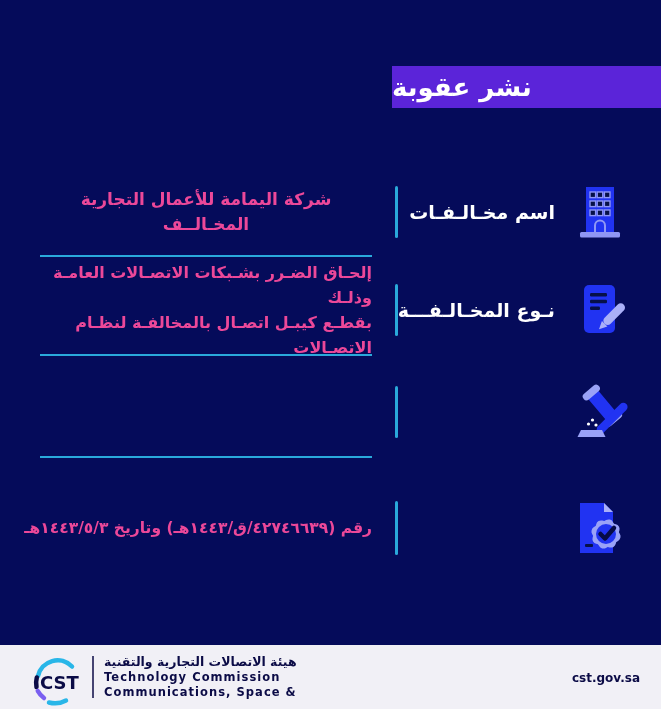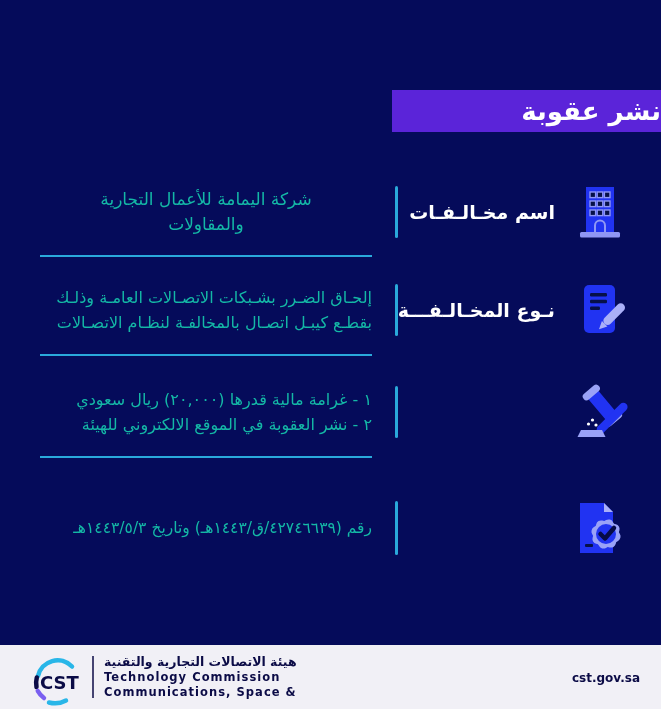--- a/index.html
+++ b/index.html
@@ -5,22 +5,22 @@
   * { margin:0; padding:0; box-sizing:border-box; }
   body { background:#222; font-family:"DejaVu Sans", sans-serif; }
   .canvas {
     position:relative; width:661px; height:709px; margin:0 auto;
     background:#050b5a; overflow:hidden; direction:rtl;
     font-family:"DejaVu Sans", sans-serif;
   }
   
   .banner {
     position:absolute; top:66px; right:0; width:269px; height:42px;
-    background:#5b24d9; color:#fff; display:flex; align-items:center; justify-content:flex-start;
-    font-size:26px; font-weight:bold;margin-top:24px;
+    background:#5b24d9; color:#fff; display:flex; align-items:center; justify-content:flex-end;
+    font-size:26px; font-weight:bold;
   }
   
   .row { position:absolute; left:0; width:661px; height:66px; }
   .row4 { height:110px; }
   .icon-box {
     position:absolute; right:33px; top:50%; transform:translateY(-50%);
     width:56px; height:56px;
   }
   .icon-box svg { width:100%; height:100%; display:block; }
   .label {
@@ -29,21 +29,21 @@
     line-height:24px; white-space:nowrap;
   }
   .label.multi { white-space:normal; line-height:35px; }
   .vbar {
     position:absolute; right:263px; top:50%; transform:translateY(-50%);
     width:3px; height:52px; background:#2aa9db; border-radius:2px;
   }
   .row4 .vbar { height:54px; }
   .content {
     position:absolute; left:40px; width:332px; top:50%; transform:translateY(-50%);
-    color:#14b8a6; font-weight:normal; font-size:16px; line-height:25px; text-align:right;
+    color:#ec4899; font-weight:bold; font-size:16px; line-height:25px; text-align:right;
   }
   .content.center { text-align:center; font-size:17px; }
   .content.single { font-size:15.5px; white-space:nowrap; }
   .hdiv {
     position:absolute; left:40px; width:332px; height:2px; background:#2aa9db;
   }
   
   .footer {
     position:absolute; bottom:0; left:0; width:661px; height:64px;
     background:#f1f0f6; direction:ltr; color:#0b0b46;
@@ -80,21 +80,21 @@
             <rect x="25.2" y="26" width="5.6" height="5.6"></rect>
             <rect x="32.4" y="26" width="5.6" height="5.6"></rect>
         </g>
         <path d="M23 48 v-6.5 a5 5 0 0 1 10 0 V48" fill="none" stroke="#8f96f4" stroke-width="2"></path>
       </svg>
     </div>
     <div class="label">اسم مخـالـفـات</div>
     <div class="vbar"></div>
     <div class="content center">
       <div>شركة اليمامة للأعمال التجارية</div>
-      <div>والمقاولات</div>
+      <div>المخـالــف</div>
     </div>
   </section>
   <div class="hdiv" style="top:255px"></div>
 
   <section class="row" style="top:277px">
     <div class="icon-box">
       <svg viewBox="0 0 56 56" aria-hidden="true">
         <rect x="12" y="3" width="31" height="48" rx="5" fill="#2133f2"></rect>
         <rect x="18" y="11" width="17" height="3.4" rx="1.2" fill="#061048"></rect>
         <rect x="18" y="17.8" width="17" height="3.4" rx="1.2" fill="#061048"></rect>
@@ -125,24 +125,20 @@
         <g transform="rotate(45 40 34)">
           <rect x="36" y="14" width="8.5" height="40" rx="4.2" fill="#2133f2"></rect>
         </g>
         <path d="M9 46 h21 l3.5 7 H5.5 z" fill="#9aa2f7"></path>
         <circle cx="16.5" cy="40" r="1.6" fill="#fff"></circle>
         <circle cx="20.5" cy="36" r="1.6" fill="#fff"></circle>
         <circle cx="24" cy="41" r="1.6" fill="#fff"></circle>
       </svg>
     </div>
     <div class="vbar"></div>
-    <div class="content">
-      <div>١ - غرامة مالية قدرها (٢٠,٠٠٠) ريال سعودي</div>
-      <div>٢ - نشر العقوبة في الموقع الالكتروني للهيئة</div>
-    </div>
   </section>
   <div class="hdiv" style="top:456px"></div>
 
   <section class="row row4" style="top:473px">
     <div class="icon-box">
       <svg viewBox="0 0 56 56" aria-hidden="true">
         <path d="M8 3 h24 l9 9 v41 H8 z" fill="#2133f2"></path>
         <path d="M32 3 l9 9 h-9 z" fill="#aab0f8"></path>
         <rect x="13" y="44" width="8" height="3" rx="1" fill="#061048"></rect>
         <g fill="#9aa2f7">

